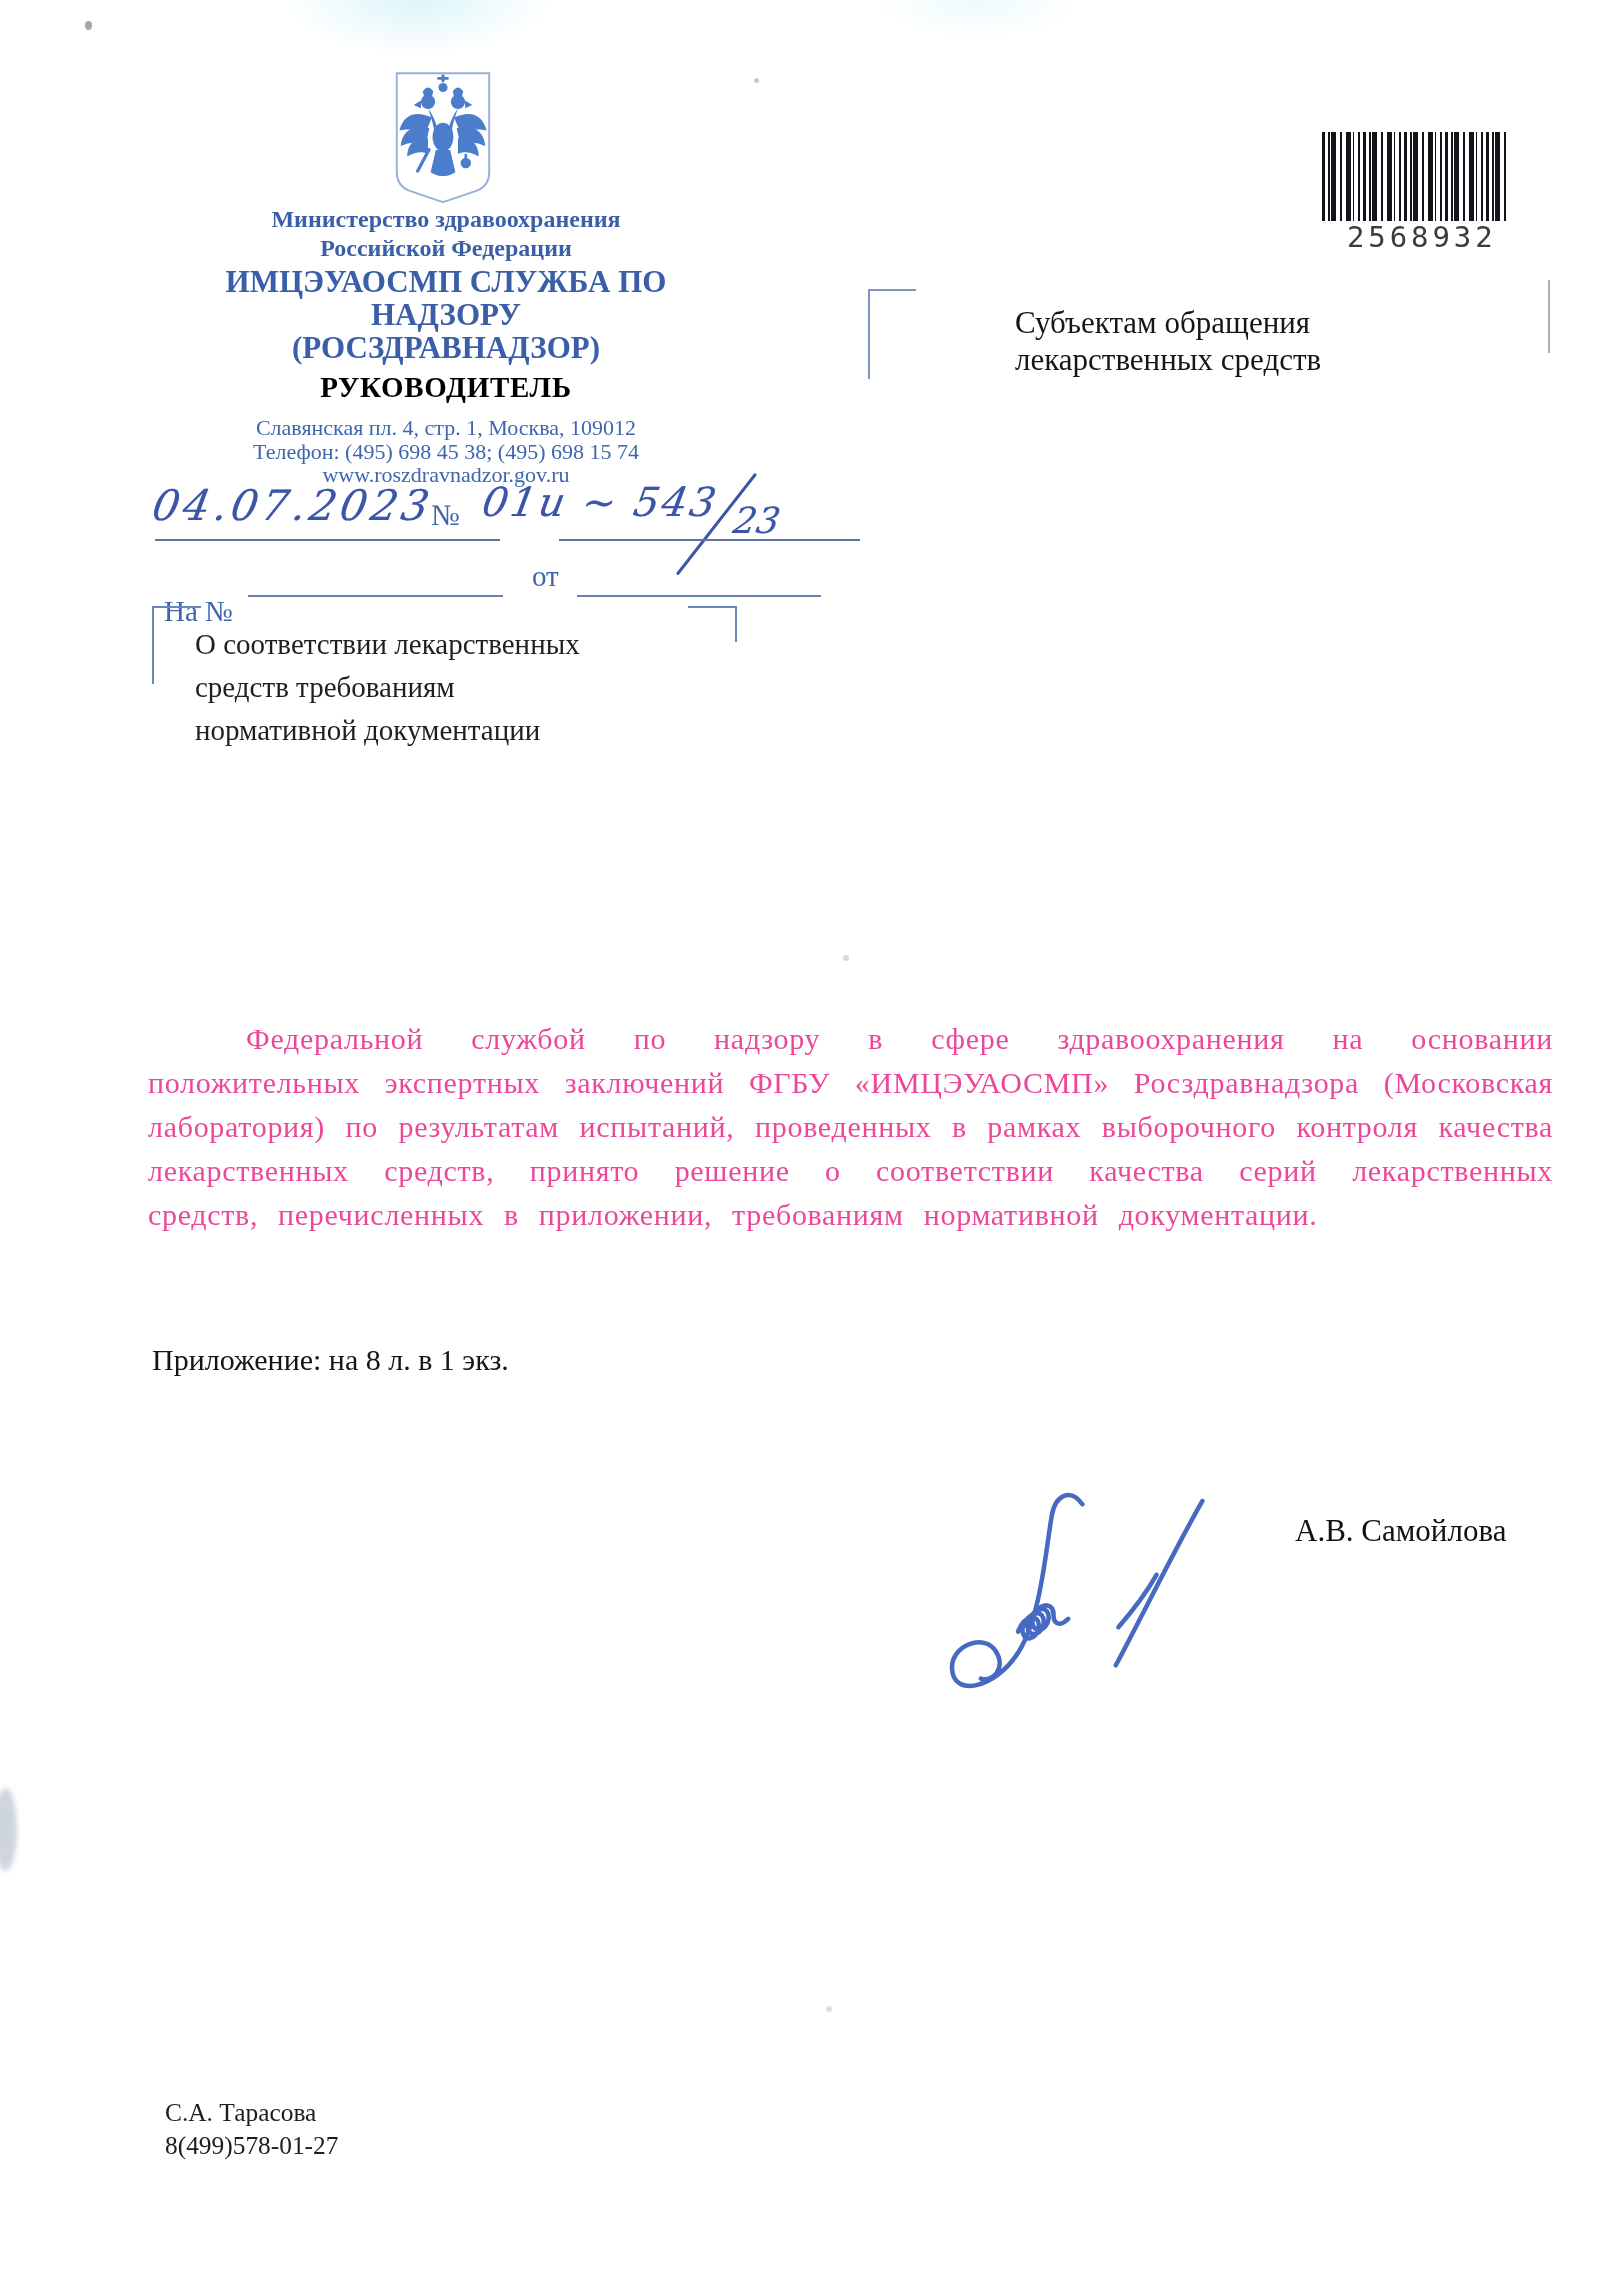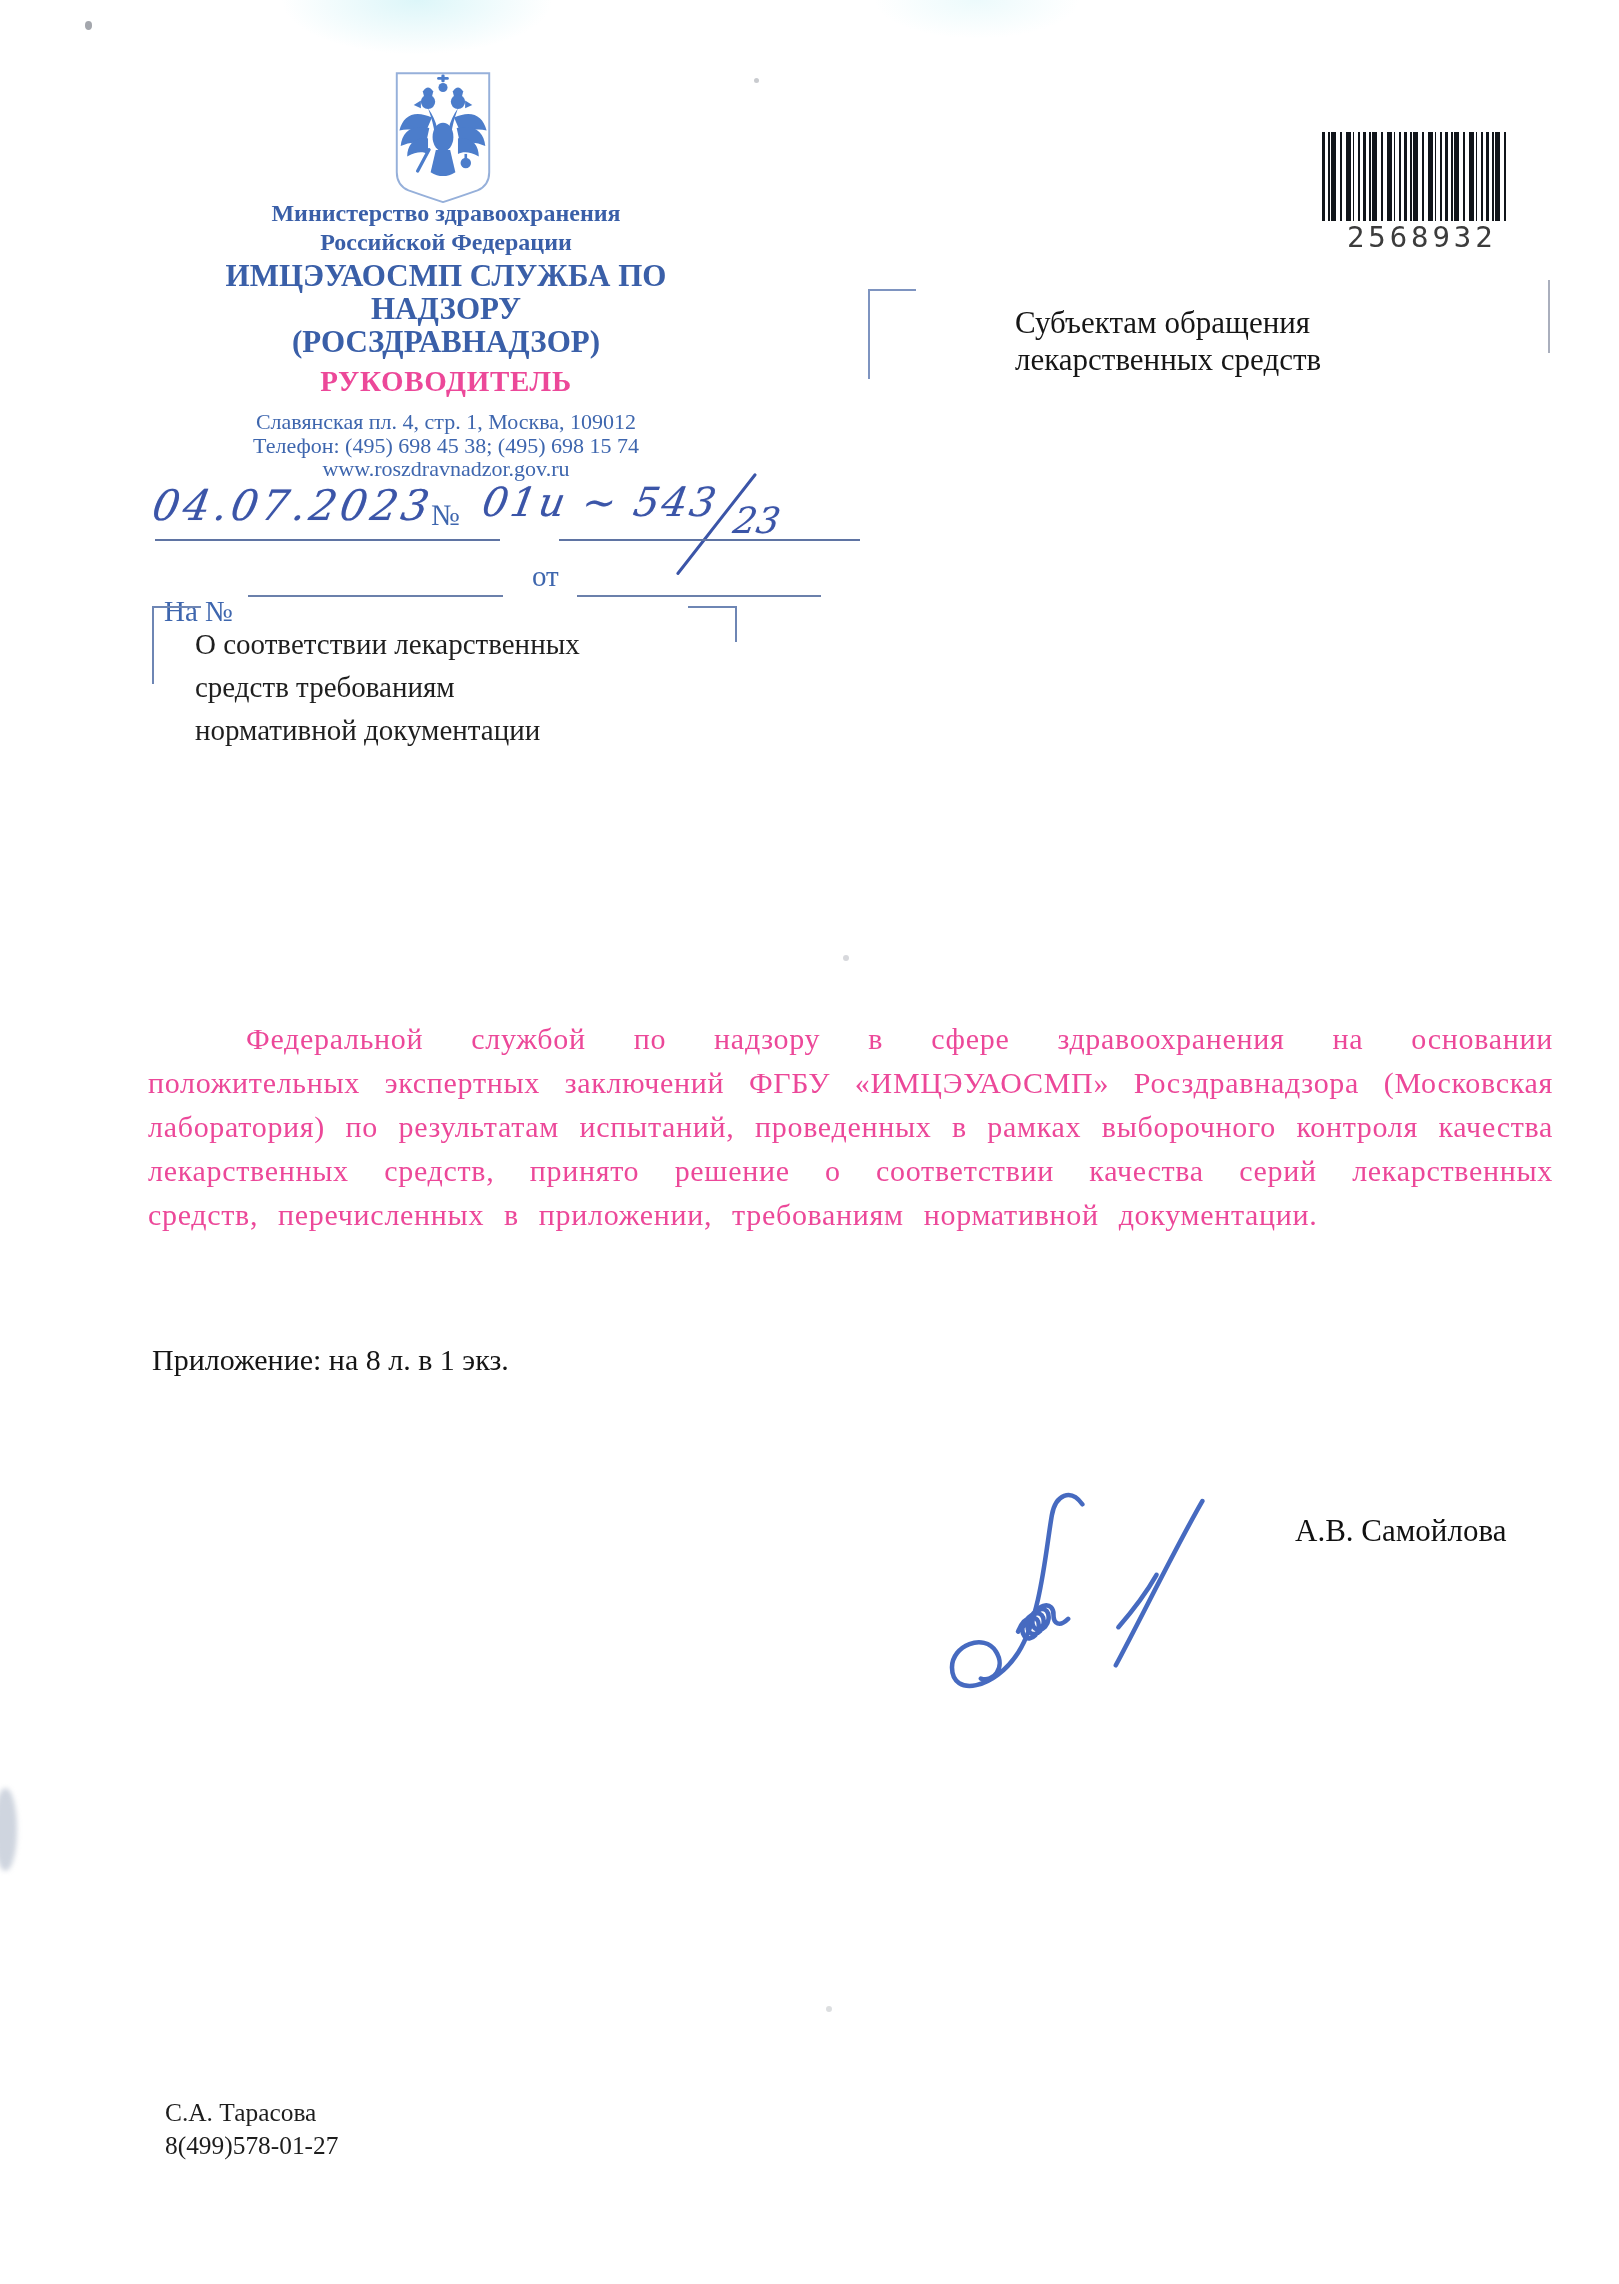--- a/index.html
+++ b/index.html
@@ -1,25 +1,25 @@
 <!DOCTYPE html>
 <html style="font-size:10.4px"><head>
 <meta charset="utf-8">
 <style>
   html,body{margin:0;padding:0;background:#ffffff;}
   .page{position:relative;width:1620px;height:2284px;background:#ffffff;overflow:hidden;
         font-family:"Liberation Serif","DejaVu Serif",serif;color:#1b1b1b;}
   .abs{position:absolute;}
 
   
-  .lh-col{left:152px;width:588px;text-align:center;}
+  .lh-col{left:152px;width:588px;text-align:center;margin-top:6px;}
   .emblem{left:390px;top:68px;width:106px;height:138px;}
   .ministry{top:199px;font-size:24px;font-weight:bold;color:#3a5fa8;line-height:29px;}
   .service{top:259px;font-size:31px;font-weight:bold;color:#3a5fa8;line-height:33px;}
-  .role{top:365px;font-size:29px;font-weight:bold;color:#ec4899;letter-spacing:0.7px;}
+  .role{top:365px;font-size:29px;font-weight:bold;color:#000000;letter-spacing:0.7px;}
   .addr{top:410px;font-size:22px;color:#3e66ae;line-height:23.5px;}
 
   
   .hand{font-family:"DejaVu Serif",serif;font-style:italic;color:#3b55a8;
         transform:skewX(-10deg);text-shadow:0 0 0.7px rgba(59,85,168,.45);}
   .ref-date{left:153px;top:481px;font-size:42px;letter-spacing:3.9px;}
   .ref-no-label{left:431px;top:498px;font-size:30px;color:#3e66ae;}
   .ref-number{left:483px;top:479px;font-size:40px;letter-spacing:2.6px;}
   .ref-suffix{left:734px;top:500px;font-size:36px;}
   .ref-slash{left:715px;top:460px;width:2.6px;height:128px;background:#3b55a8;

